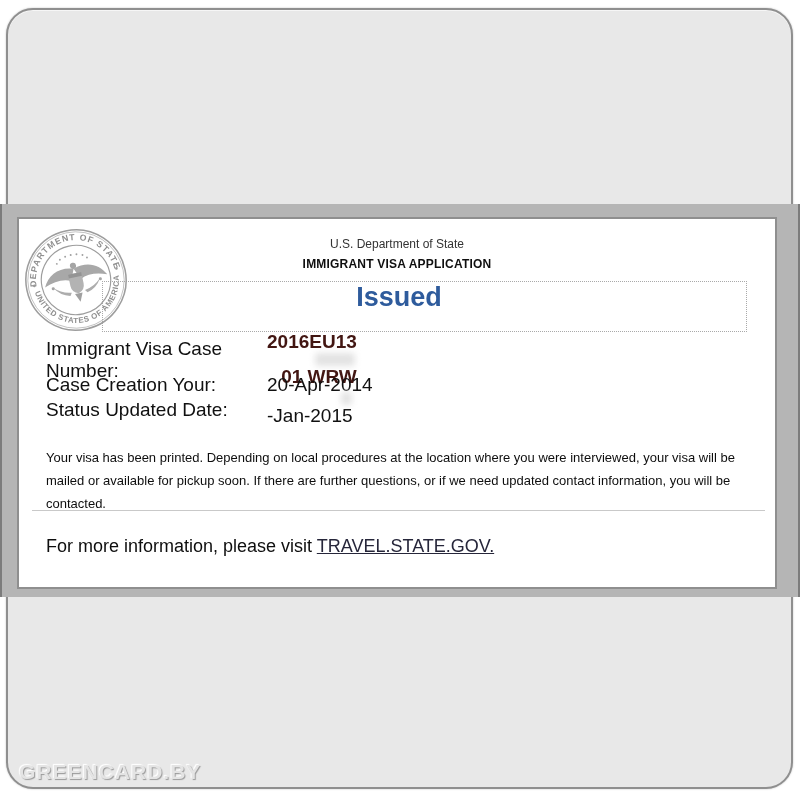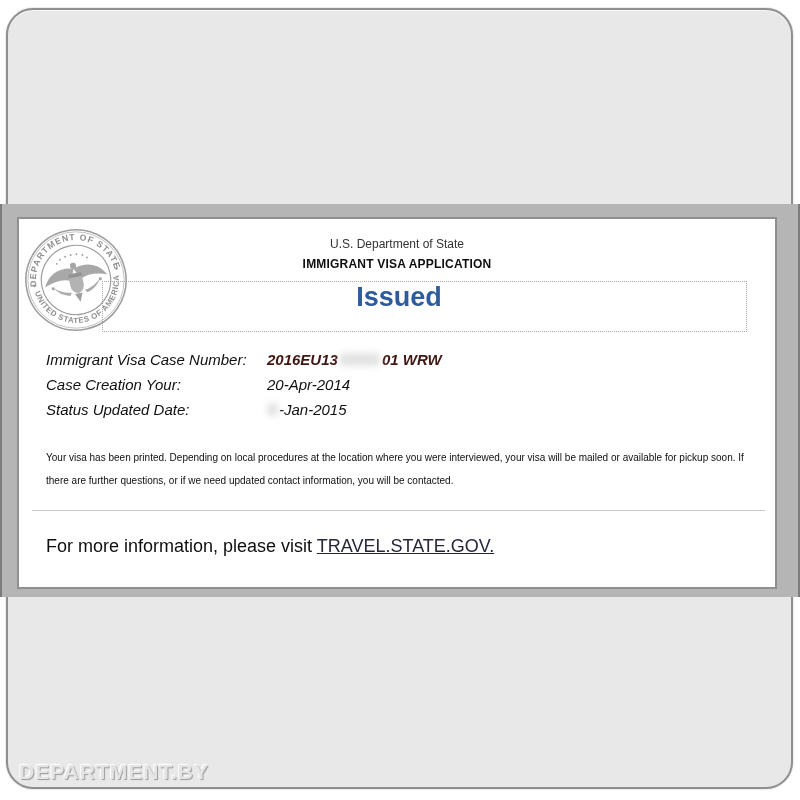--- a/index.html
+++ b/index.html
@@ -37,30 +37,30 @@
           font-size: 12px; font-weight: bold; color: #0f0f0f; letter-spacing: .2px; z-index: 1; }
 
   .status-box {
     position: absolute; left: 83px; top: 62px; width: 645px; height: 51px;
     border: 1px dotted #a9a9a9; z-index: 2;
     display: flex; align-items: flex-start; justify-content: center; padding-right: 51px;
   }
   .status-text { font-size: 27px; font-weight: bold; color: #2e5b9c; }
 
   .fields { position: absolute; left: 27px; top: 128px; width: 700px; z-index: 1; }
-  .frow { height: 25px; display: flex; align-items: center; font-size: 15px; font-style: italic; }
+  .frow { height: 25px; display: flex; align-items: center; font-size: 19px; }
   .flabel { width: 221px; flex: 0 0 221px; color: #101010; }
-  .fvalue { color: #101010; display: flex; align-items: center; }
+  .fvalue { color: #101010; display: flex; align-items: flex-end; flex-direction: column; }
   .case-number { font-weight: bold; color: #421612; }
   .redact { display: inline-block; width: 40px; height: 13px; margin: 0 2px;
             background: #e3e3e3; filter: blur(3px); border-radius: 3px; }
   .redact.small { width: 11px; margin: 0 1px 0 0; }
 
   .message { position: absolute; left: 27px; top: 227px; width: 708px;
-             font-size: 10px; line-height: 23px; color: #0e0e0e; z-index: 1; }
+             font-size: 13px; line-height: 23px; color: #0e0e0e; z-index: 1; }
 
   .divider { position: absolute; left: 13px; top: 291px; width: 733px; height: 1px;
              background: #c9c9c9; z-index: 1; }
 
   .footer { position: absolute; left: 27px; top: 317px; font-size: 18px; color: #0e0e0e; z-index: 1; }
   .footer a { color: #26263a; text-decoration: underline; cursor: pointer; font-weight: normal; }
 
   .watermark {
     position: absolute; left: 19px; top: 760px; z-index: 5;
     font-size: 21px; font-weight: bold; letter-spacing: 1px; color: #e4e4e4;
@@ -151,15 +151,15 @@
     </div>
 
     <p class="message">Your visa has been printed. Depending on local procedures at the location where you were interviewed, your visa will be mailed or available for pickup soon. If there are further questions, or if we need updated contact information, you will be contacted.</p>
 
     <div class="divider"></div>
 
     <p class="footer"><span>For more information, please visit </span><a>TRAVEL.STATE.GOV.</a></p>
 
   </div>
 
-  <div class="watermark">DEPARTMENT.BY</div>
+  <div class="watermark">GREENCARD.BY</div>
 
 </div>
 
 </body></html>

